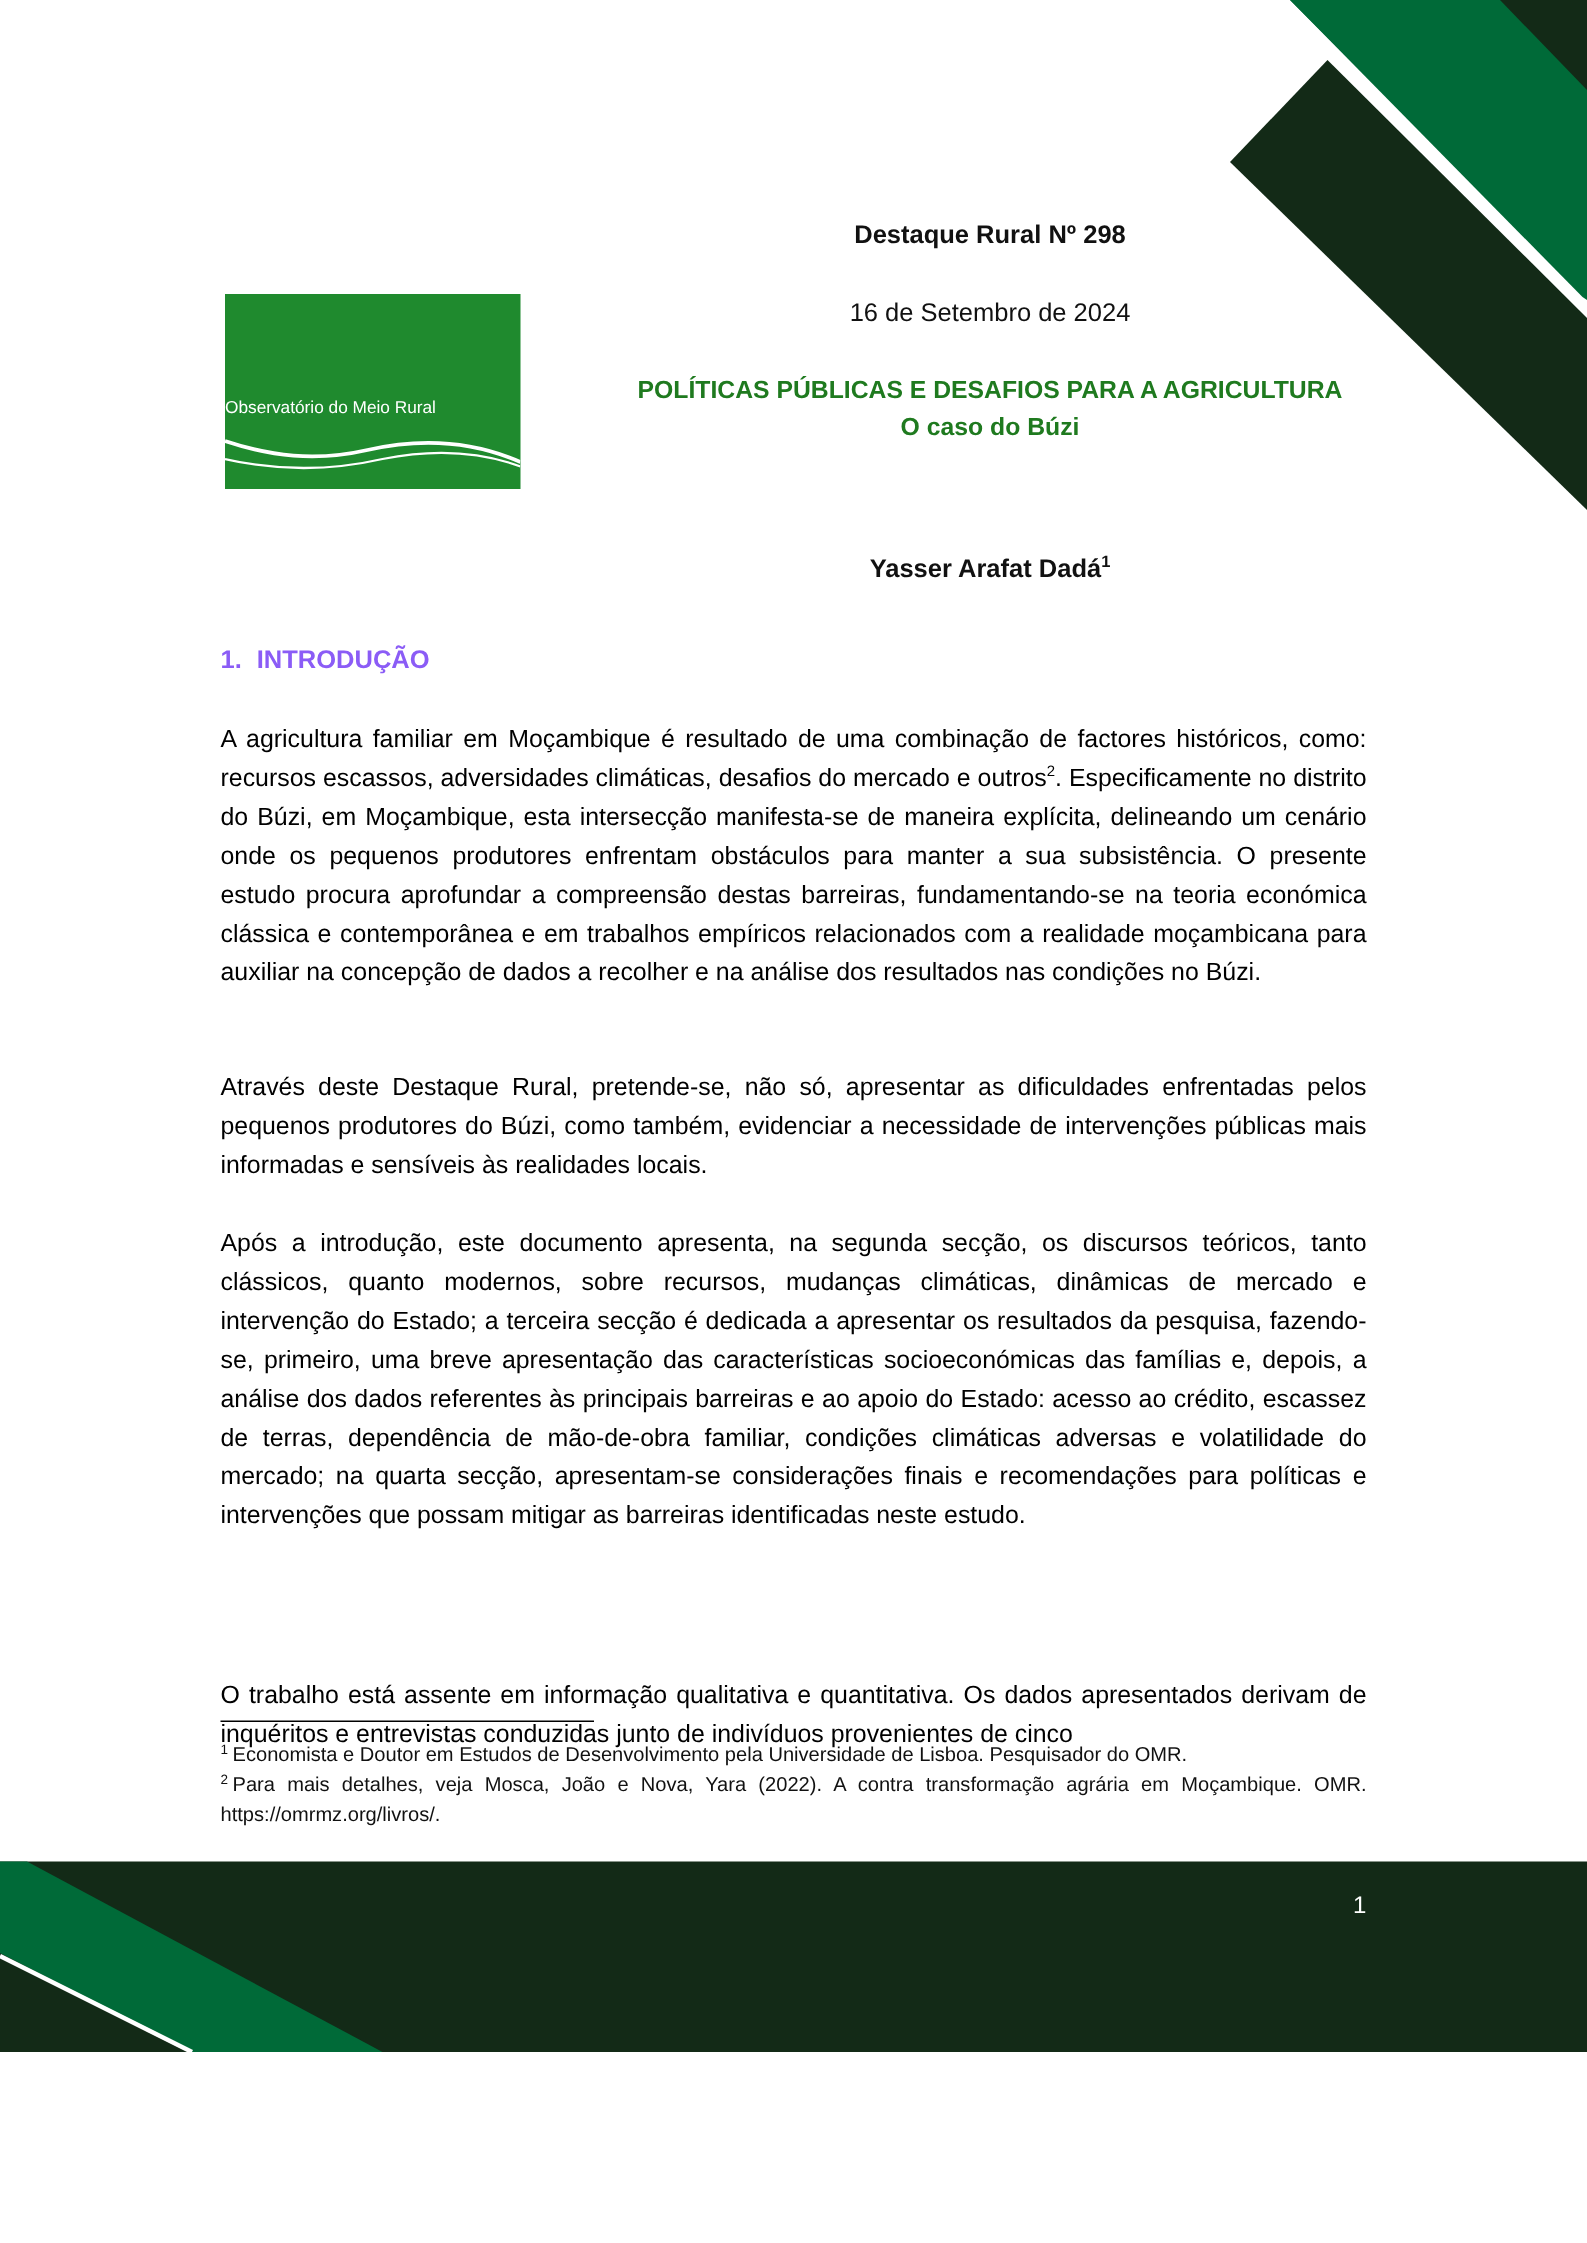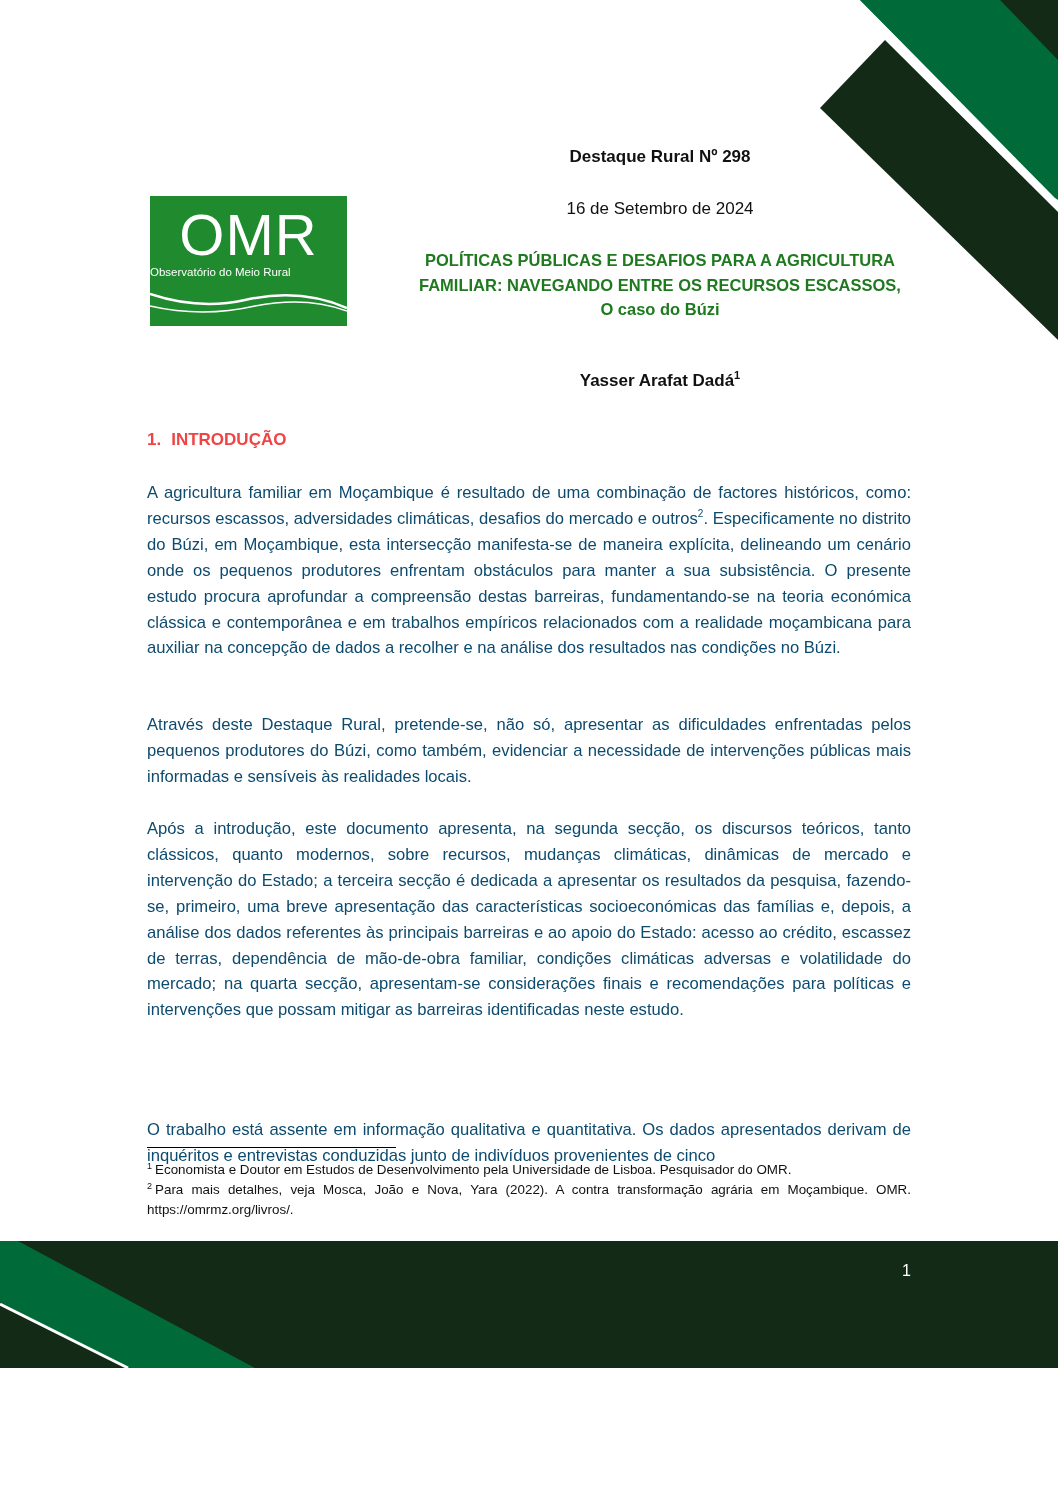--- a/index.html
+++ b/index.html
@@ -10,24 +10,24 @@
   .logo-title { position:absolute; left:0; right:0; top:6px; text-align:center; color:#fff;
                 font-size:58px; font-weight:normal; letter-spacing:1px; line-height:66px; }
   .logo-sub { position:absolute; left:0; right:0; top:70px; color:#fff; font-size:11.5px; }
   .logo svg { position:absolute; left:0; top:0; }
   .center { position:absolute; left:380px; width:560px; text-align:center; }
   .series { top:147px; font-weight:bold; font-size:17px;text-align:center; }
   .date { top:199px; font-size:17px; }
   .title { top:248px; font-weight:bold; font-size:16.5px; color:#1f7a1f; line-height:24.5px; }
   .author { top:369px; font-weight:bold; font-size:17px; }
   .author sup { font-size:11px; }
-  .section { position:absolute; left:147px; top:430px; font-weight:bold; font-size:17px; color:#ef4444; }
+  .section { position:absolute; left:147px; top:430px; font-weight:bold; font-size:17px; color:#8b5cf6; }
   .section .num { margin-right:10px; }
   .para { position:absolute; left:147px; width:764px; font-size:16.6px; line-height:25.9px;
-          text-align:justify; color:#0c4a6e; }
+          text-align:justify; color:#000000; }
   .para sup { font-size:10px; line-height:0; }
   .fn-rule { position:absolute; left:147px; top:1147px; width:249px; height:1px; background:#000; }
   .fn { position:absolute; left:147px; width:764px; font-size:13.4px; line-height:20px; text-align:justify; color:#111; }
   .fn sup { font-size:9px; line-height:0; margin-right:3px; }
   .page-num { position:absolute; left:902px; top:1262px; color:#ffffff; font-size:16px; }
 </style>
 </head>
 <body>
 
 <svg class="deco" width="1058" height="1495" viewBox="0 0 1058 1495">
@@ -38,33 +38,31 @@
   <polygon points="1000,0 1058,0 1058,60" fill="#132a17"></polygon>
 
   <polygon points="885,40 1058,212 1058,340 820,108" fill="#132a17"></polygon>
 
   <rect x="0" y="1241" width="1058" height="127" fill="#132a17"></rect>
   <polygon points="0,1241 18,1241 255,1368 128,1368 0,1302" fill="#006a38"></polygon>
   <line x1="0" y1="1304" x2="128" y2="1368" stroke="#ffffff" stroke-width="3"></line>
 </svg>
 
 <div class="logo">
-  <div class="logo-title">OMR</div>
   <div class="logo-sub">Observatório do Meio Rural</div>
   <svg width="197" height="130" viewBox="0 0 197 130">
     <path d="M0,98 C30,108 60,112 95,104 C130,96 165,98 197,112" stroke="#fff" stroke-width="2.5" fill="none"></path>
     <path d="M0,110 C35,118 70,118 105,110 C140,103 170,105 197,115" stroke="#fff" stroke-width="1.5" fill="none"></path>
   </svg>
 </div>
 
 <div class="center series">Destaque Rural Nº 298</div>
 <div class="center date">16 de Setembro de 2024</div>
 <div class="center title">
   <div>POLÍTICAS PÚBLICAS E DESAFIOS PARA A AGRICULTURA</div>
-  <div>FAMILIAR: NAVEGANDO ENTRE OS RECURSOS ESCASSOS,</div>
   <div>O caso do Búzi</div>
 </div>
 <div class="center author">
   <span>Yasser Arafat Dadá</span><sup>1</sup>
 </div>
 
 <div class="section">
   <span class="num">1.</span><span>INTRODUÇÃO</span>
 </div>
 

